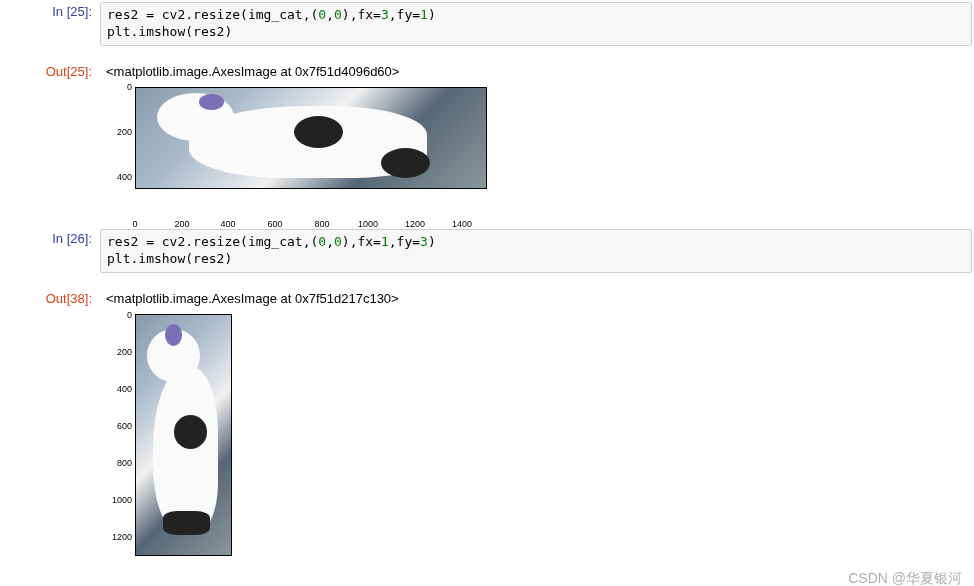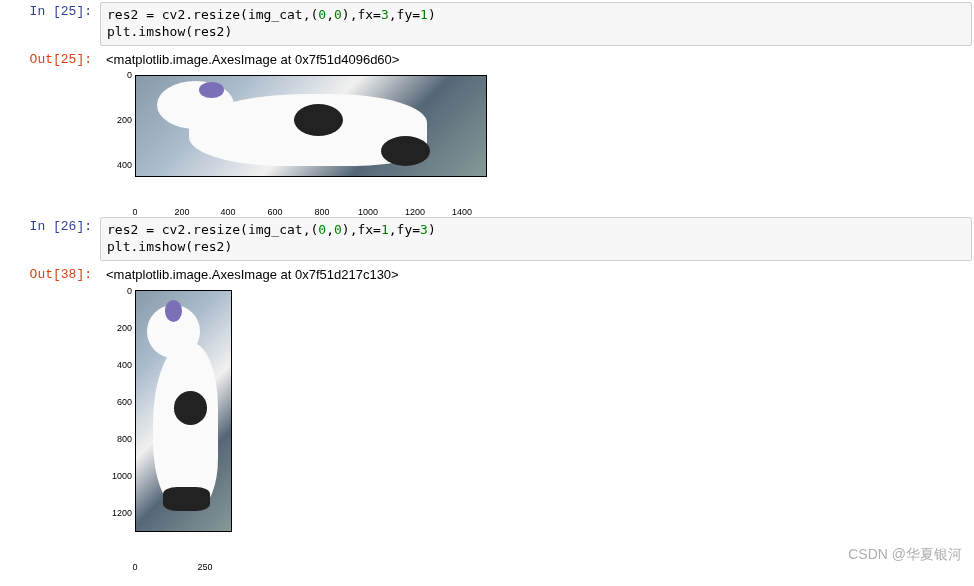--- a/index.html
+++ b/index.html
@@ -14,37 +14,37 @@
 .cell {
   display: flex;
   padding: 0;
   margin: 0;
 }
 .prompt {
   width: 100px;
   min-width: 100px;
   text-align: right;
   padding: 4px 8px 4px 4px;
-  font-family: Liberation Mono, monospace;
+  font-family: Liberation Sans, sans-serif;
   font-size: 13px;
   box-sizing: border-box;
 }
 .in-prompt { color: #303F9F; }
 .out-prompt { color: #D84315; }
 .input-area {
   flex: 1;
   background: #f7f7f7;
   border: 1px solid #cfcfcf;
   border-radius: 2px;
   padding: 4px 6px;
   font-family: "DejaVu Sans Mono", Menlo, Consolas, monospace;
   font-size: 13px;
   line-height: 1.3;
   white-space: pre;
-  margin: 2px 2px 2px 0;
+  margin: 2px 2px 14px 0;
 }
 .output-area {
   flex: 1;
   padding: 4px 6px;
   font-family: Liberation Sans, sans-serif;
   font-size: 13px;
 }
 .num-lit { color: #008000; }
 .plot-area {
   padding-left: 100px;

